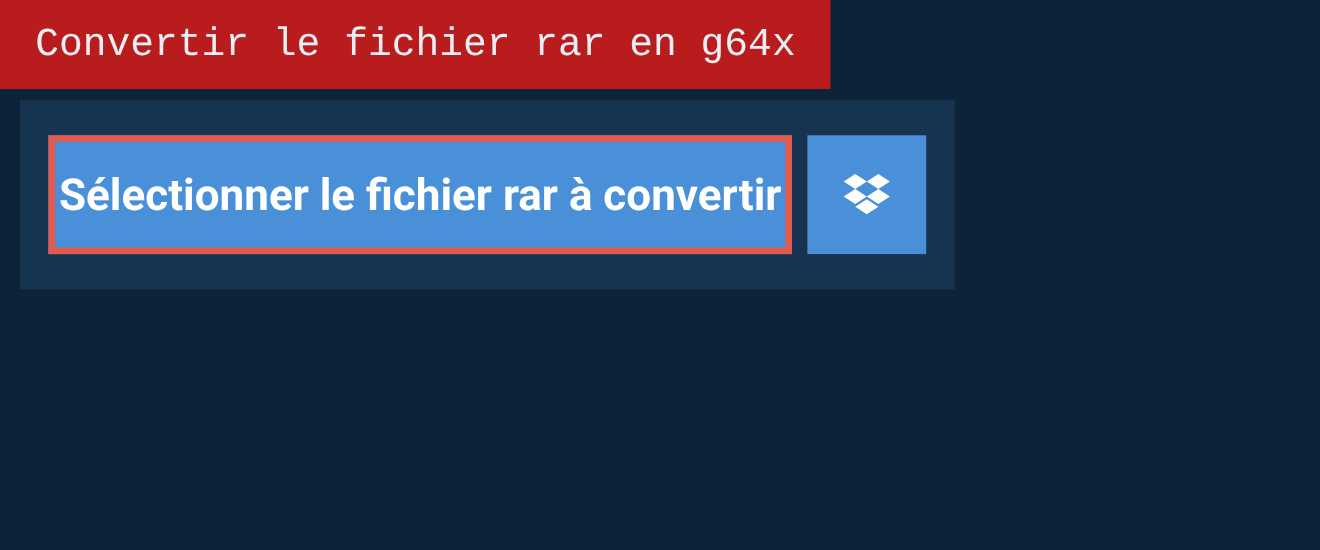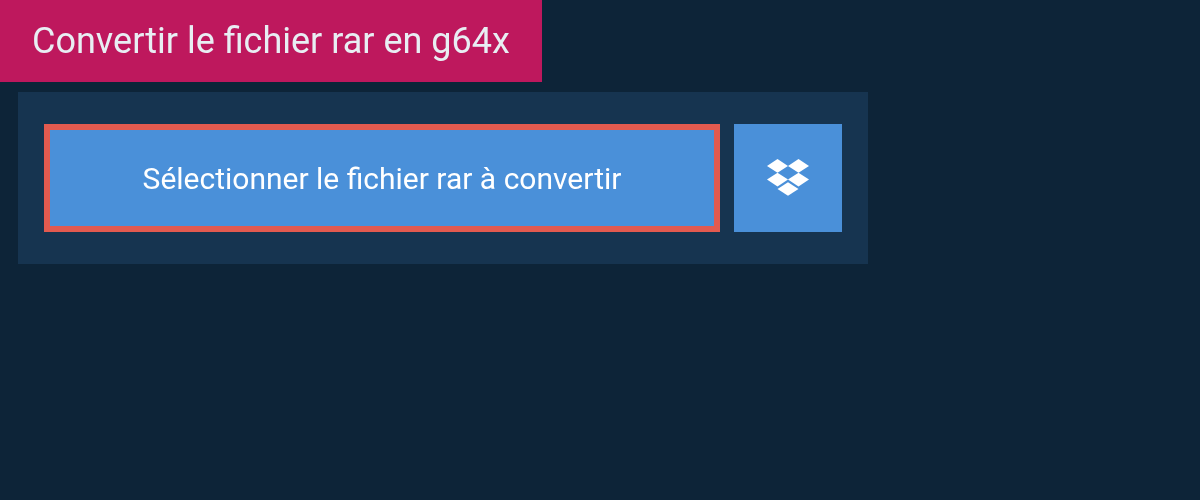--- a/index.html
+++ b/index.html
@@ -10,23 +10,24 @@
     
     body {
       width: 1200px;
       height: 500px;
       background-color: #0d2438;
       font-family: -apple-system, BlinkMacSystemFont, "Segoe UI", Roboto, Helvetica, Arial, sans-serif;
       overflow: hidden;
     }
     
     .header-bar {
-      background-color: #be185d;
+      background-color: #b91c1c;
       display: inline-block;
       padding: 20px 32px;
+      font-family: Liberation Mono, monospace;
     }
     
     .header-title {
       color: #e8eef3;
       font-size: 36px;
       font-weight: 400;
     }
     
     .panel {
       background-color: #163450;
@@ -46,22 +47,22 @@
       flex: 1;
       display: flex;
       align-items: center;
       justify-content: center;
       height: 108px;
       cursor: pointer;
     }
     
     .select-file-label {
       color: #ffffff;
-      font-size: 30px;
-      font-weight: 400;
+      font-size: 40px;
+      font-weight: 700;
     }
     
     .dropbox-button {
       background-color: #4a90d9;
       width: 108px;
       height: 108px;
       display: flex;
       align-items: center;
       justify-content: center;
       cursor: pointer;

